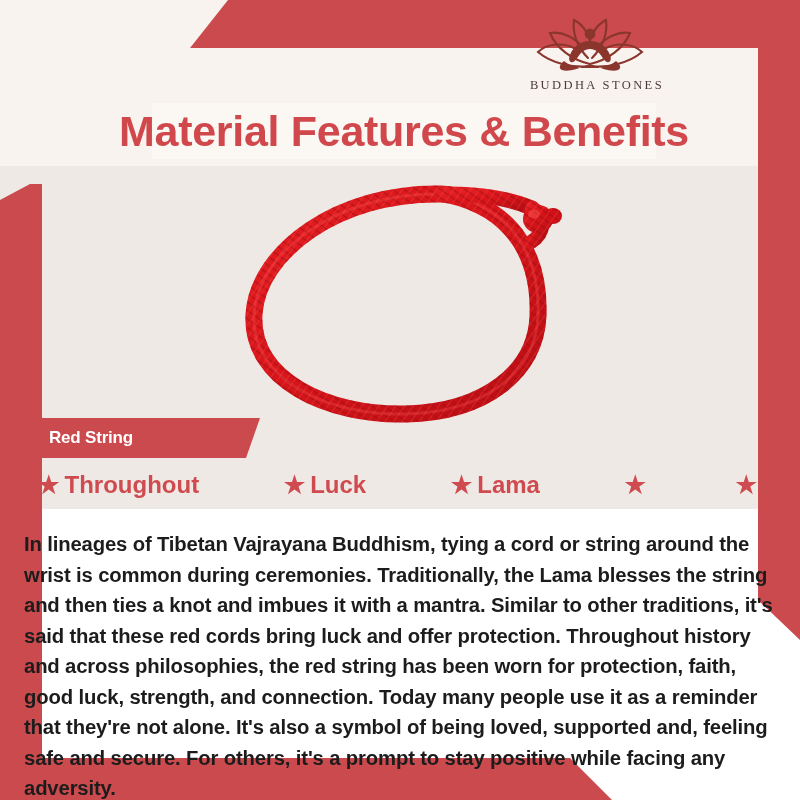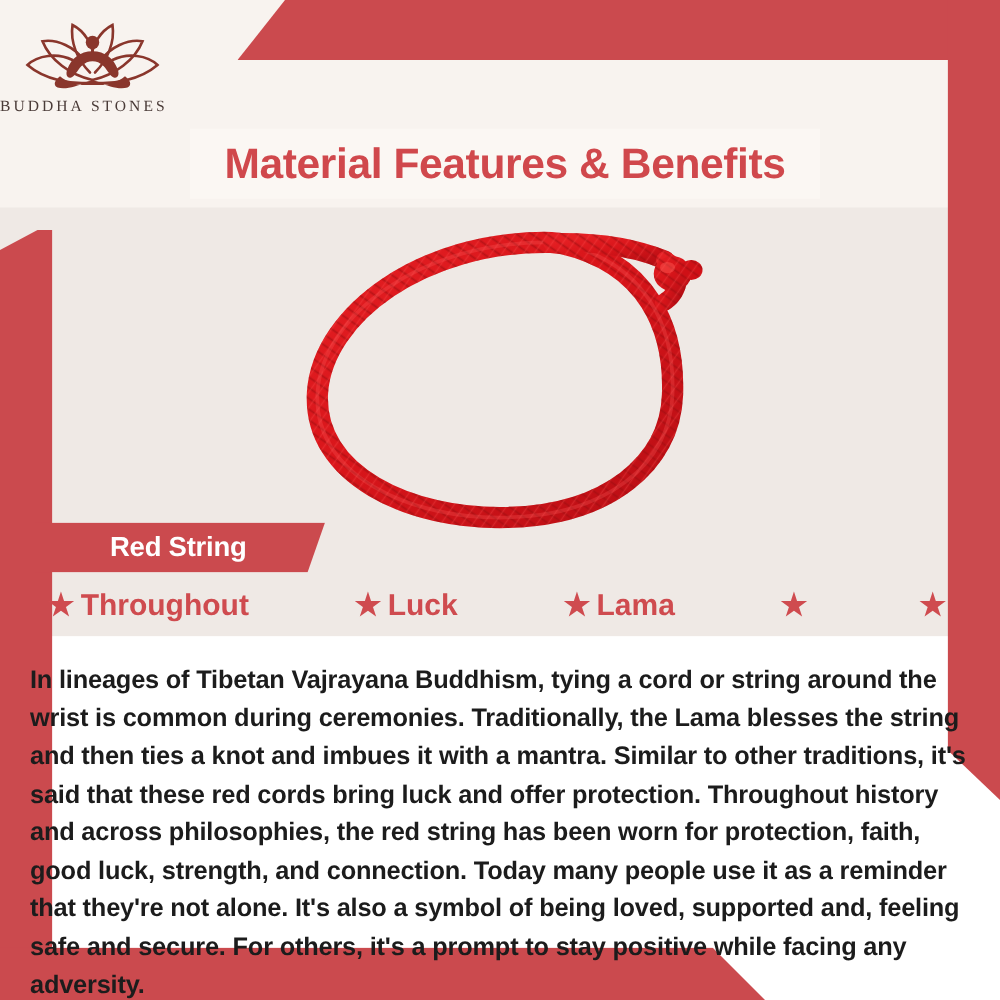--- a/index.html
+++ b/index.html
@@ -48,62 +48,62 @@
   }
   .frame-bottom{
     position:absolute;left:0;bottom:0;width:800px;height:42px;
     background:#cb4a4e;
     clip-path:polygon(0 0, 570px 0, 612px 42px, 0 42px);
   }
 
   
   .logo-wrap{
     position:absolute;left:0;top:14px;width:664px;height:88px;
-    display:flex;flex-direction:column;align-items:flex-start;justify-content:flex-start;
+    display:flex;flex-direction:column;align-items:flex-end;justify-content:flex-start;
   }
   .logo-mark{width:148px;height:62px;display:block;}
   .logo-word{
     margin-top:2px;
     font-family:"Liberation Serif", serif;
     font-size:12.5px;
     letter-spacing:2.4px;
     color:#4a3b38;
     font-weight:400;
   }
 
   
   .title-banner{
     position:absolute;left:152px;top:103px;width:504px;height:56px;
     background:#fbf7f3;
     display:flex;align-items:center;justify-content:center;
   }
   .title-text{
-    font-size:34px;
+    font-size:43px;
     font-weight:bold;
     color:#d0484c;
     letter-spacing:-0.3px;
     white-space:nowrap;
   }
 
   
   .photo{
     position:absolute;left:218px;top:166px;width:384px;height:262px;
   }
 
   
   .tag-banner{
     position:absolute;left:28px;top:418px;width:232px;height:40px;
     background:#cb4a4e;
     clip-path:polygon(0 0, 232px 0, 218px 40px, 0 40px);
     display:flex;align-items:center;
   }
   .tag-text{
-    margin-left:60px;
+    margin-left:21px;
     color:#ffffff;
-    font-size:22px;
+    font-size:17px;
     font-weight:bold;
     letter-spacing:-0.2px;
   }
 
   
   .features{
     position:absolute;left:22px;top:466px;width:756px;height:38px;
     display:flex;align-items:center;justify-content:space-between;
     padding:0 16px;box-sizing:border-box;
   }

